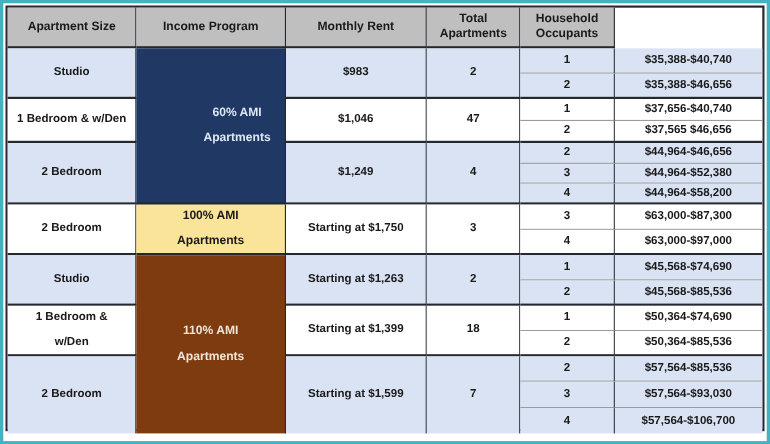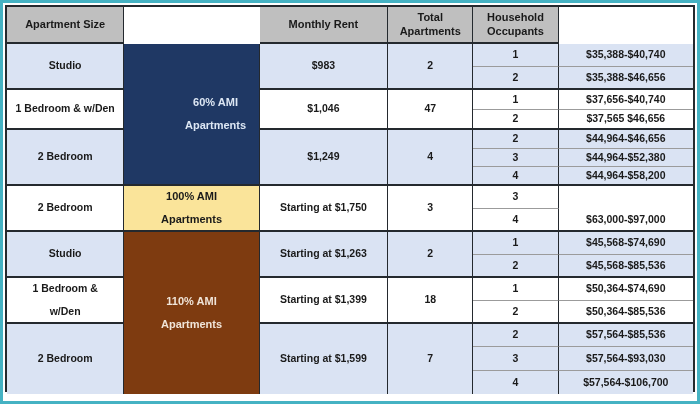--- a/index.html
+++ b/index.html
@@ -66,20 +66,21 @@
       var(--bar-right, #2a66ad) 55%,
       #245e9e 100%);
   }
 </style>
 </head>
 <body>
 
 <div class="frame">
   <div class="tbl" id="tbl">
     <div class="cell hdr" style="grid-row:1;grid-column:1">Apartment Size</div>
+    <div class="cell hdr" style="grid-row:1;grid-column:2">Income Program</div>
     <div class="cell hdr" style="grid-row:1;grid-column:3">Monthly Rent</div>
     <div class="cell hdr" style="grid-row:1;grid-column:4">Total Apartments</div>
     <div class="cell hdr" style="grid-row:1;grid-column:5">Household Occupants</div>
   <div class="cell blue last" style="grid-area: 2 / 1 / span 2;">
         <div class="line">Studio</div>
       </div>
       <div class="cell blue last" style="grid-area: 2 / 3 / span 2;">
         <div class="line">$983</div>
       </div>
       <div class="cell blue last" style="grid-area: 2 / 4 / span 2;">
@@ -150,20 +151,23 @@
       </div>
       <div class="cell white last" style="grid-area: 9 / 3 / span 2;">
         <div class="line">Starting at $1,750</div>
       </div>
       <div class="cell white last" style="grid-area: 9 / 4 / span 2;">
         <div class="line">3</div>
       </div>
       <div class="cell white mid" style="grid-area: 9 / 5 / span 1;">
         <div class="line">3</div>
       </div>
+      <div class="cell white mid nbr" style="grid-area: 9 / 6 / span 1;">
+        <div class="line">$63,000-$87,300</div>
+      </div>
       <div class="cell white last" style="grid-area: 10 / 5 / span 1;">
         <div class="line">4</div>
       </div>
       <div class="cell white last nbr" style="grid-area: 10 / 6 / span 1;">
         <div class="line">$63,000-$97,000</div>
       </div>
       <div class="cell blue last" style="grid-area: 11 / 1 / span 2;">
         <div class="line">Studio</div>
       </div>
       <div class="cell blue last" style="grid-area: 11 / 3 / span 2;">

